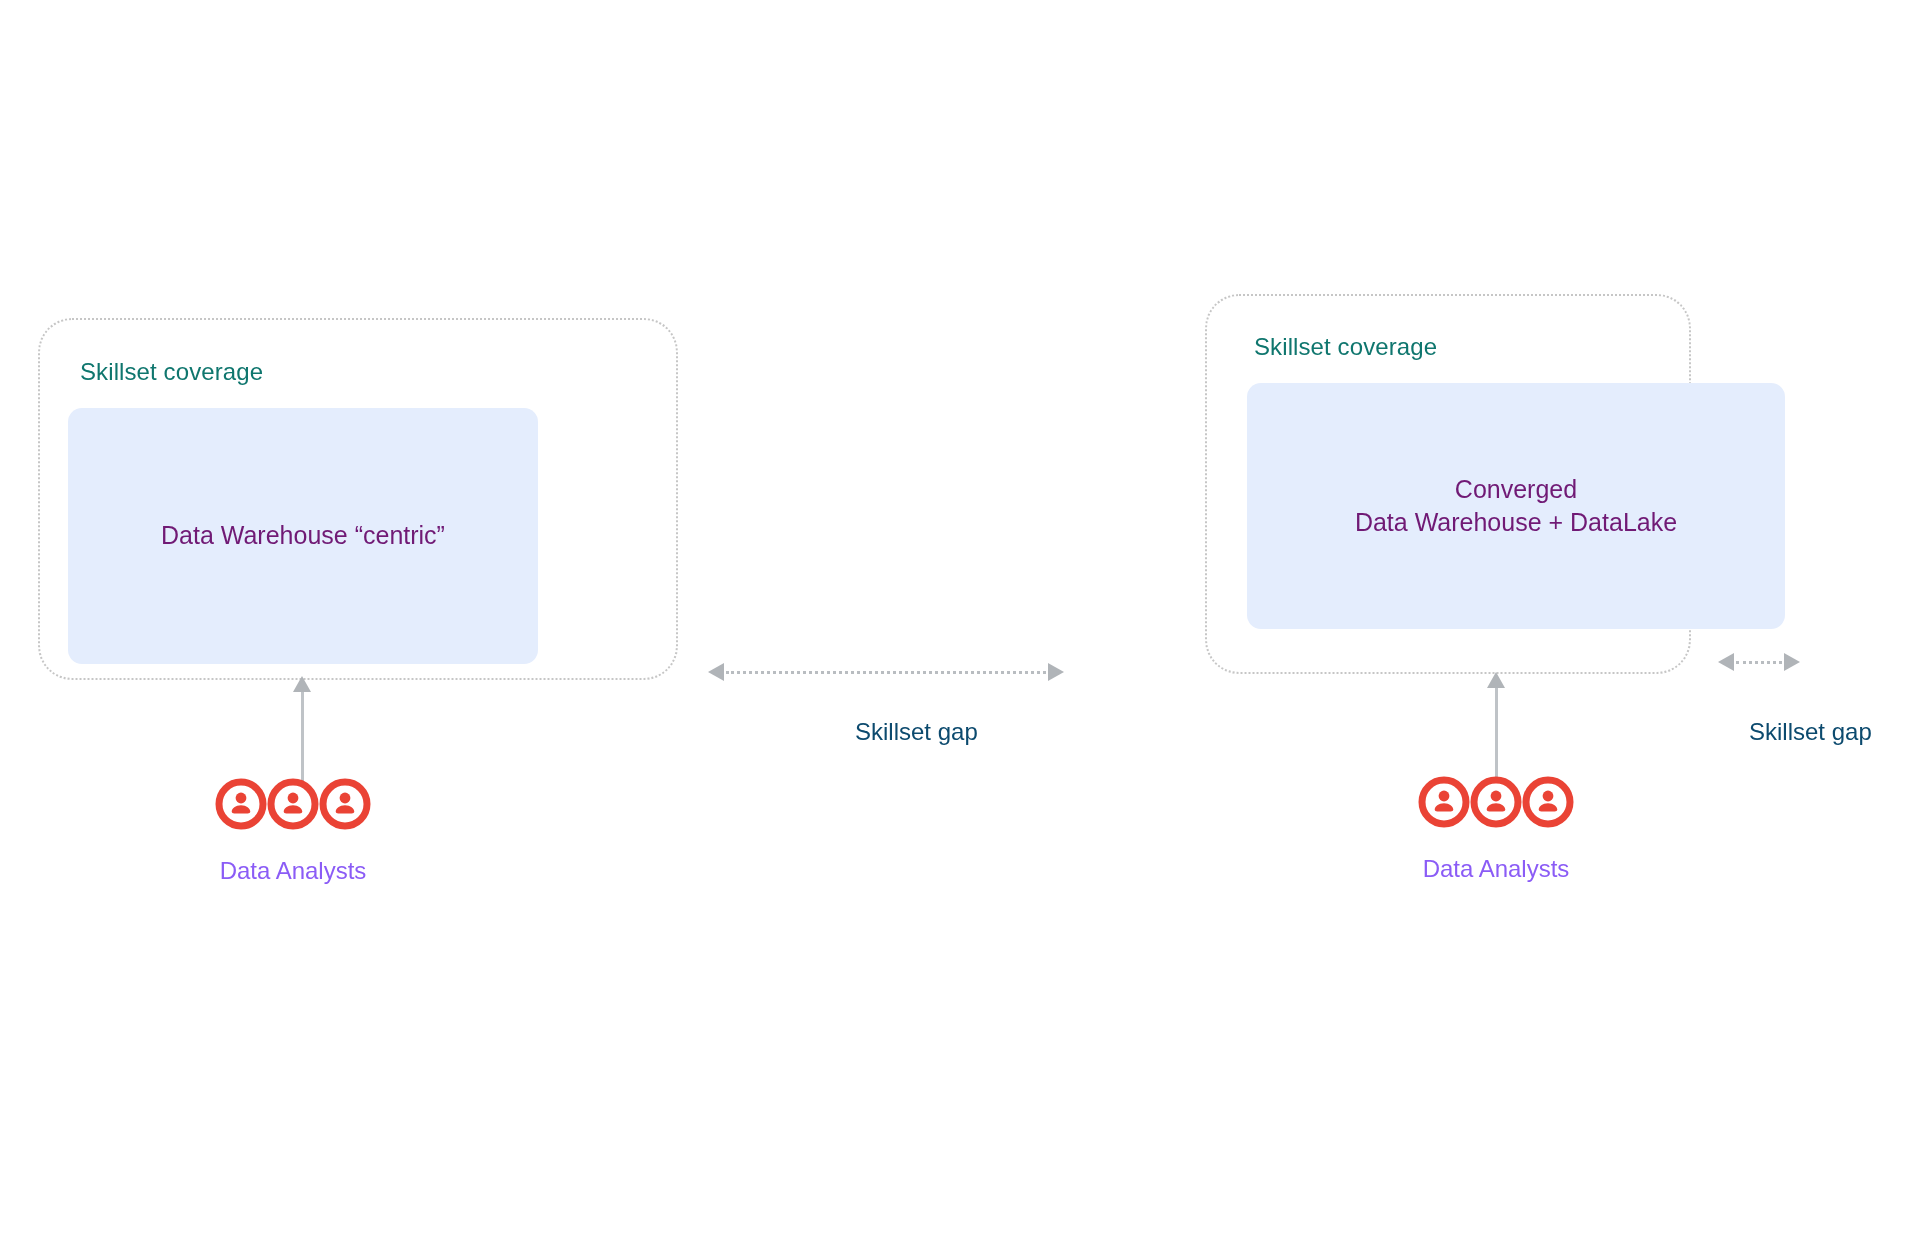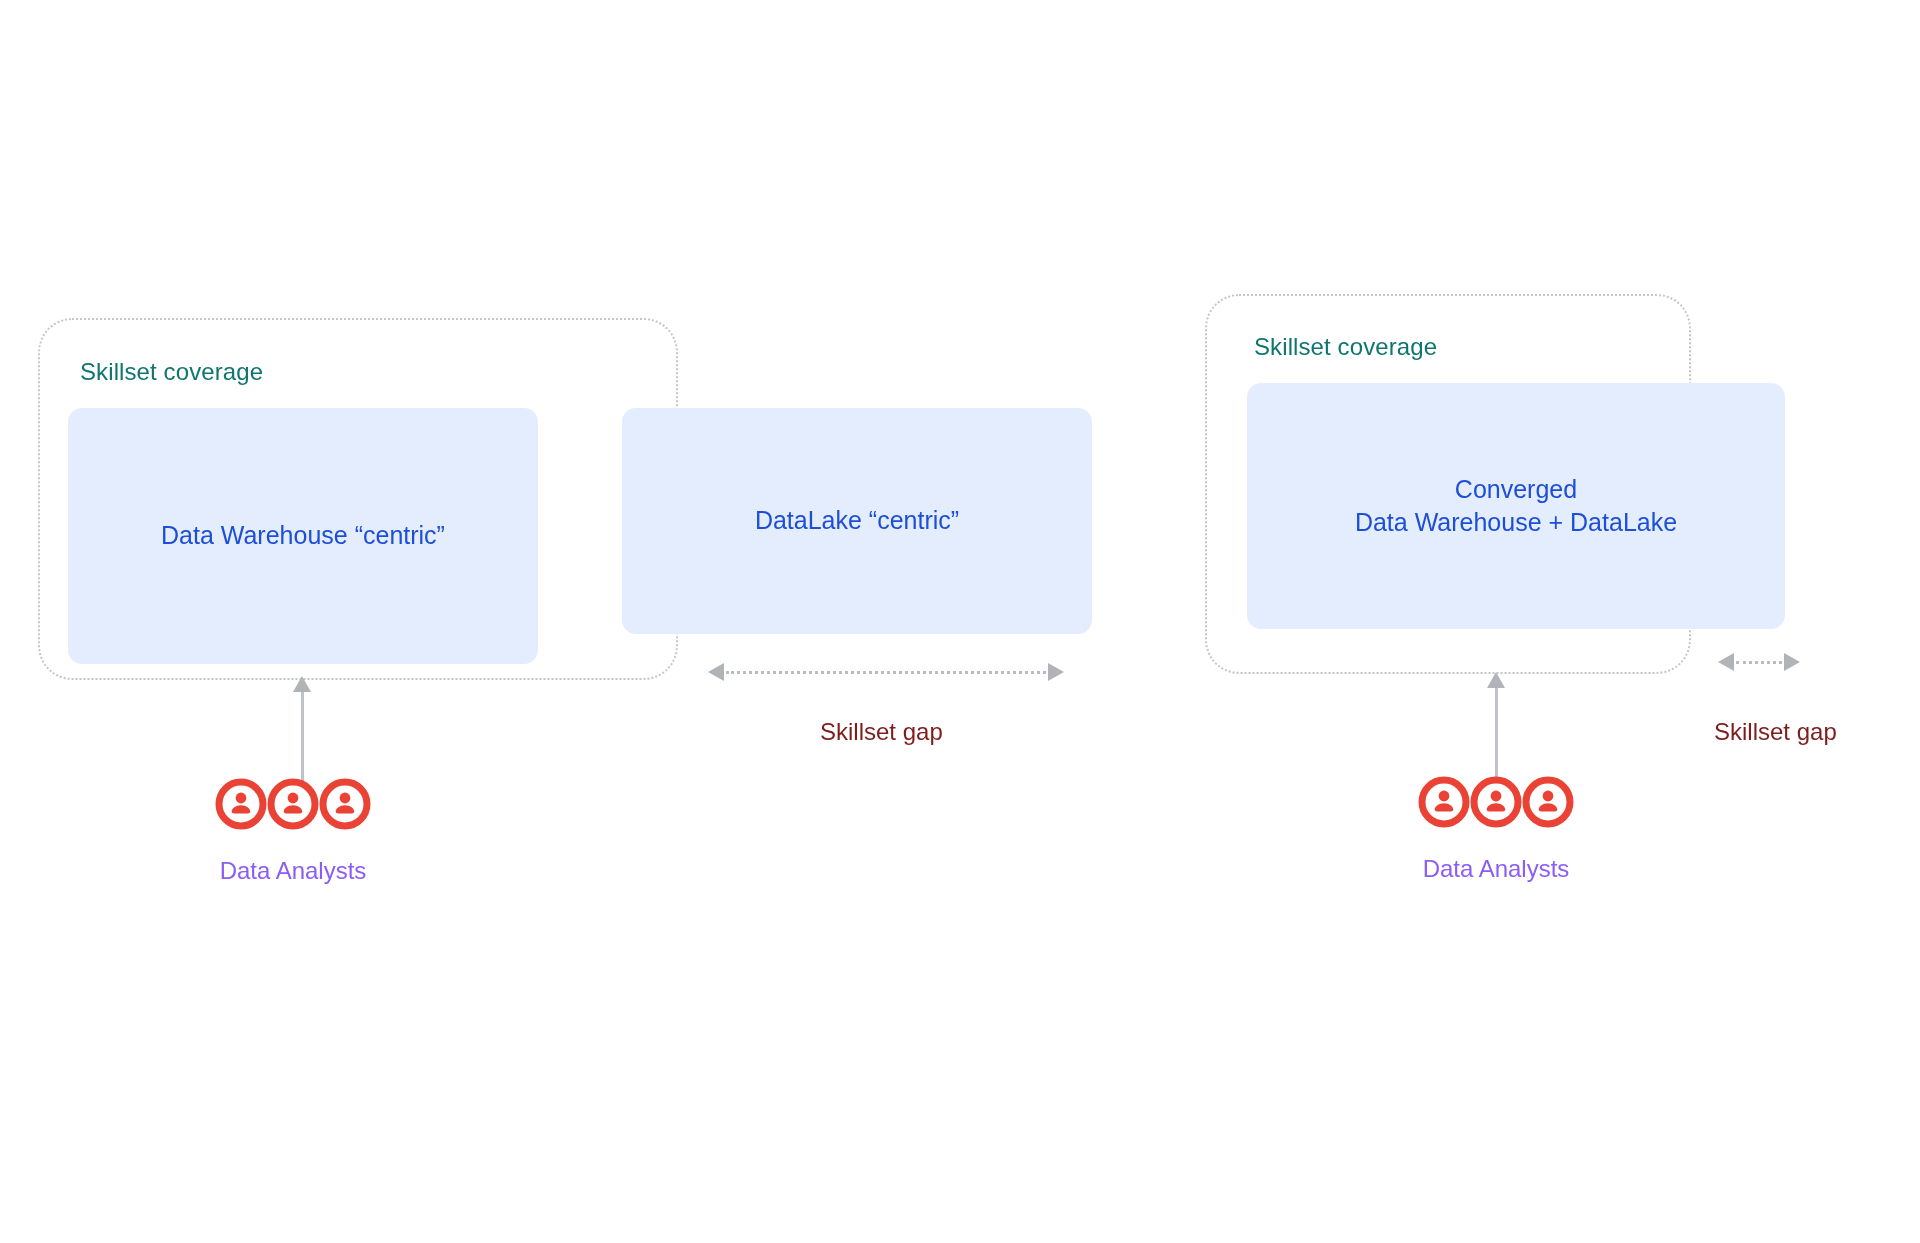--- a/index.html
+++ b/index.html
@@ -40,21 +40,21 @@
     position: absolute;
     background: #e4edfd;
     border-radius: 14px;
     box-sizing: border-box;
     display: flex;
     align-items: center;
     justify-content: center;
     text-align: center;
   }
   .card-text {
-    color: #1d4ed8;
+    color: #701a75;
     font-size: 25px;
     line-height: 1.33;
     white-space: nowrap;
   }
   .card-text.two-line {
     white-space: normal;
   }
 
   
   .gap-arrow {
@@ -75,22 +75,23 @@
   .gap-arrow .shaft {
     flex: 1 1 auto;
     height: 0;
     border-top: 3px dotted #b9bdc1;
     margin: 0 2px;
   }
 
   .gap-label {
     position: absolute;
     font-size: 24px;
-    color: #7f1d1d;
-    white-space: nowrap;
+    color: #0c4a6e;
+    white-space: nowrap;
+    margin-left: 35px;
   }
 
   
   .up-arrow {
     position: absolute;
     width: 18px;
     display: flex;
     flex-direction: column;
     align-items: center;
   }
@@ -132,23 +133,20 @@
 <div id="canvas">
 
   <div class="coverage-box" style="left:38px; top:318px; width:640px; height:362px;"></div>
 
   <div class="coverage-label" style="left:80px; top:358px;">Skillset coverage</div>
 
   <div class="blue-card" style="left:68px; top:408px; width:470px; height:256px;">
     <span class="card-text">Data Warehouse “centric”</span>
   </div>
 
-  <div class="blue-card" style="left:622px; top:408px; width:470px; height:226px;">
-    <span class="card-text">DataLake “centric”</span>
-  </div>
 
   <div class="gap-arrow" style="left:708px; top:663px; width:356px;">
     <span class="head left"></span>
     <span class="shaft"></span>
     <span class="head right"></span>
   </div>
 
   <div class="gap-label" style="left:820px; top:718px;">Skillset gap</div>
 
   <div class="up-arrow" style="left:293px; top:676px; height:105px;">

